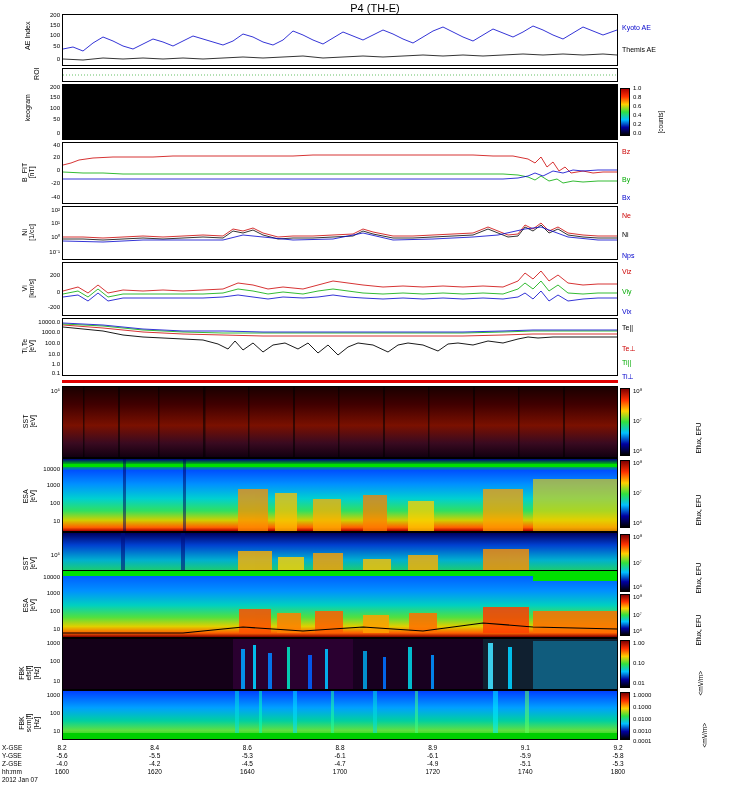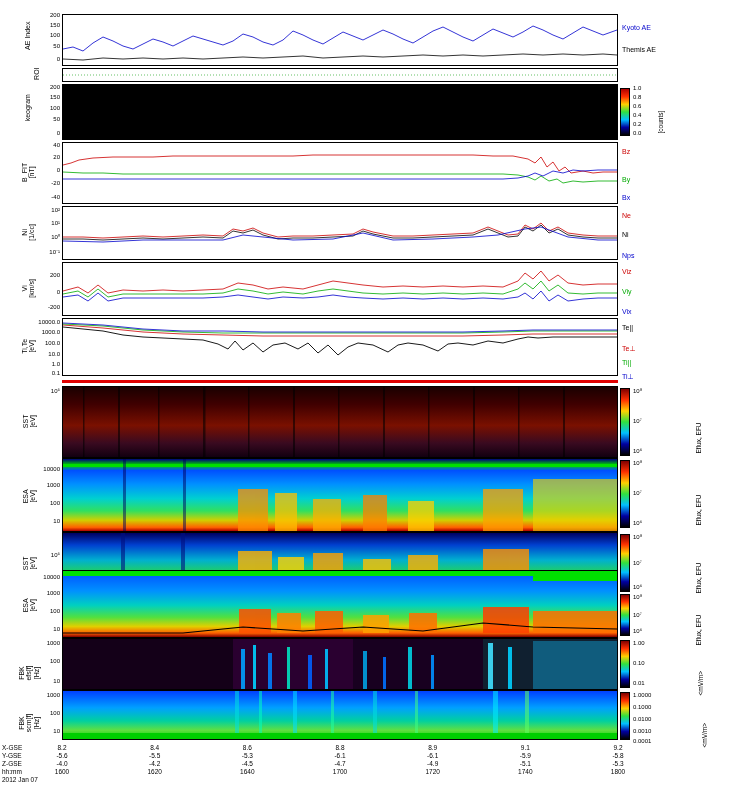--- a/index.html
+++ b/index.html
@@ -24,20 +24,21 @@
            transform:rotate(-90deg);transform-origin:50% 50%;}
 
   svg{display:block;}
   .grid-dot{stroke:#009900;stroke-width:0.6;stroke-dasharray:1 2;}
 </style>
 </head>
 <body>
 
 <div id="root">
 
+  <div class="title">P4 (TH-E)</div>
 
   <div class="panel" style="left:62px;top:14px;width:556px;height:52px;">
     <svg width="554" height="50" viewBox="0 0 554 50" preserveAspectRatio="none">
       <polyline fill="none" stroke="#0000cc" stroke-width="0.8" points="0,34 10,32 20,36 30,28 40,22 50,26 60,31 70,34 80,29 90,24 100,27 110,31 120,26 130,21 140,24 150,27 160,30 170,26 180,19 190,22 200,27 210,30 220,25 230,16 240,20 250,25 260,29 270,23 280,17 290,21 300,25 310,20 320,15 330,19 340,24 350,28 360,22 370,16 380,12 390,17 400,22 410,26 420,20 430,14 440,18 450,22 460,17 470,11 480,15 490,20 500,24 510,18 520,12 530,16 540,20 554,15"></polyline>
       <polyline fill="none" stroke="#000000" stroke-width="0.8" points="0,44 20,45 40,43 60,44 80,43 100,44 120,43 140,44 160,43 180,42 200,43 220,42 240,41 260,43 280,42 300,41 320,42 340,41 360,40 380,41 400,40 420,41 440,40 460,39 480,40 500,39 520,40 540,39 554,40"></polyline>
     </svg>
   </div>
   <div class="ylab" style="left:-2px;top:32px;width:60px;">AE Index</div>
   <div class="tick" style="left:28px;top:12px;width:32px;">200</div>
   <div class="tick" style="left:28px;top:22px;width:32px;">150</div>

